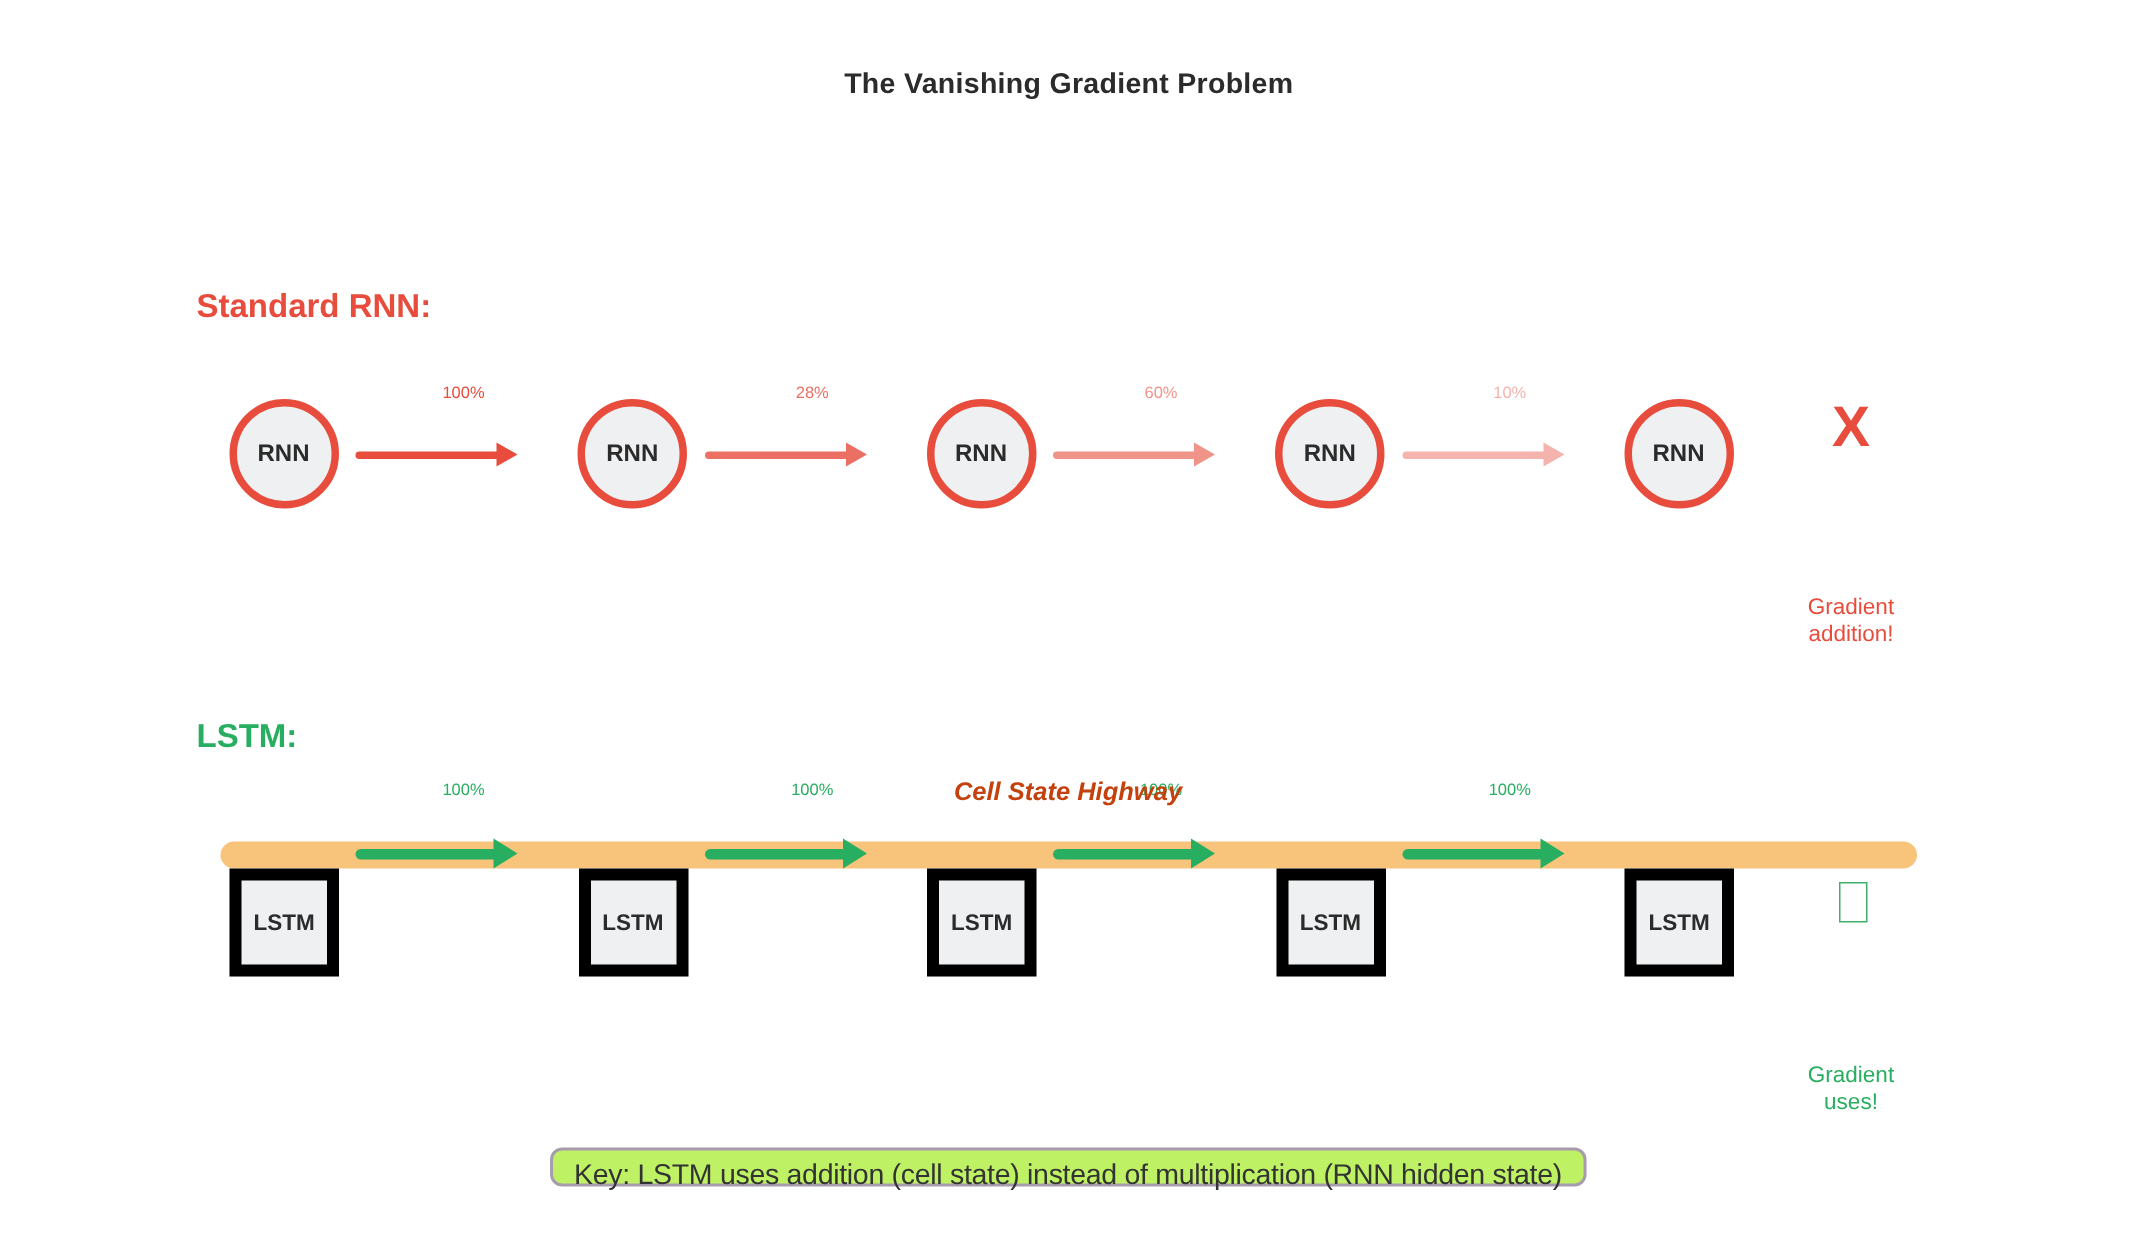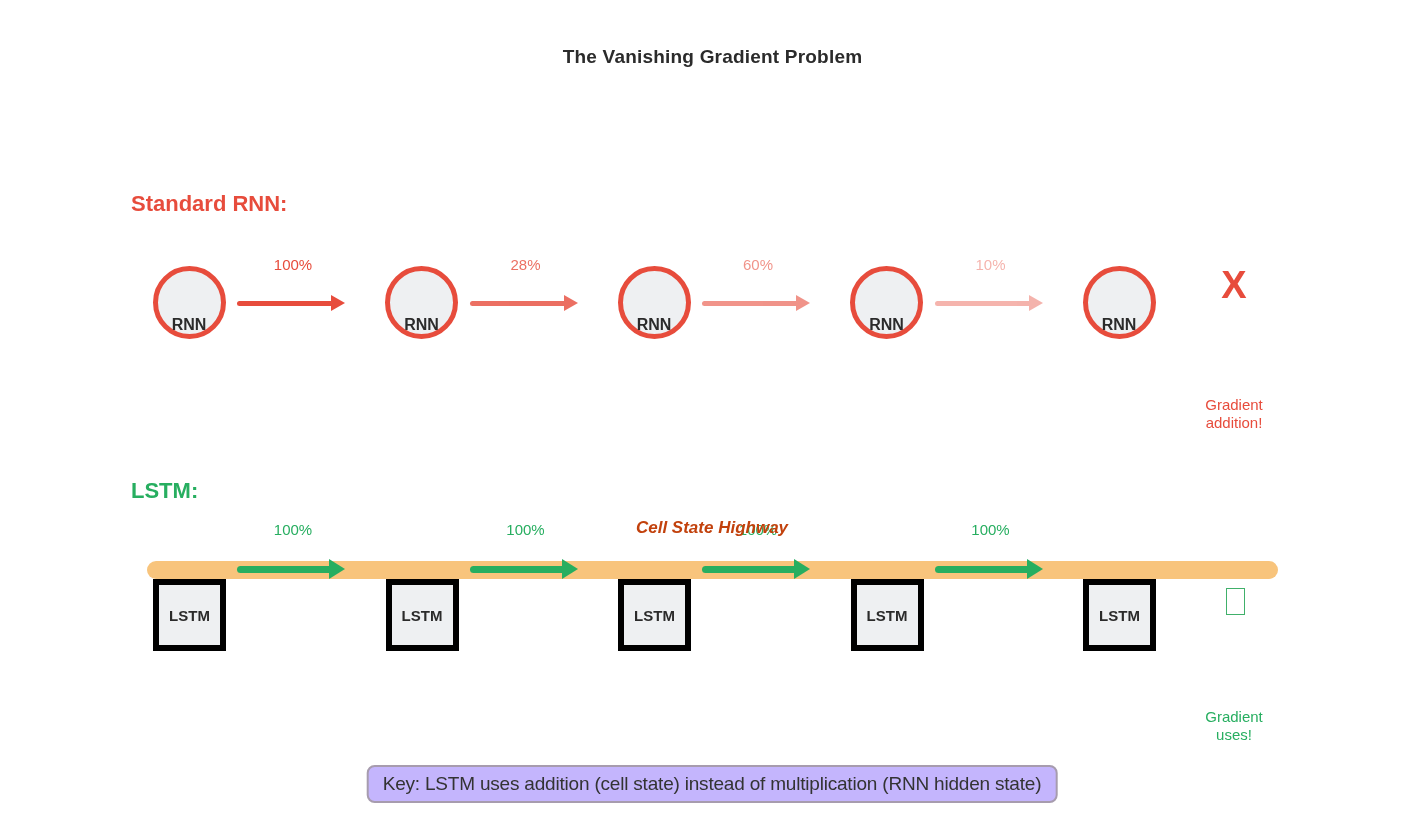--- a/index.html
+++ b/index.html
@@ -12,43 +12,43 @@
     font-size:19px;font-weight:bold;color:#2b2b2b;letter-spacing:0.2px;
   }
   .section-label{position:absolute;left:131px;font-size:22px;font-weight:bold;}
   .section-label.rnn{top:166px;color:#e74c3c;margin-top:25px;}
   .section-label.lstm{top:478px;color:#27ae60;}
 
   
   .rnn-node{
     position:absolute;top:266px;width:73px;height:73px;box-sizing:border-box;
     border:5px solid #e74c3c;border-radius:50%;background:#eef0f2;
-    display:flex;align-items:flex-end;justify-content:center;
+    display:flex;align-items:center;justify-content:center;
     font-size:16px;font-weight:bold;color:#2b2b2b;
   }
   
   .lstm-node{
     position:absolute;top:579px;width:73px;height:72px;box-sizing:border-box;
-    border:6px solid #000000;background:#eef0f2;
+    border:8px solid #000000;background:#eef0f2;
     display:flex;align-items:center;justify-content:center;
     font-size:15px;font-weight:bold;color:#2b2b2b;z-index:3;
   }
 
   
   .arrow{position:absolute;width:108px;}
   .arrow.red{height:16px;top:295px;}
   .arrow.red .shaft{position:absolute;left:0;right:11px;top:5.5px;height:5px;background:#e74c3c;border-radius:2.5px;}
   .arrow.red .head{position:absolute;right:0;top:0;width:0;height:0;
     border-left:14px solid #e74c3c;border-top:8px solid transparent;border-bottom:8px solid transparent;}
   .arrow.green{height:20px;top:559px;z-index:2;}
   .arrow.green .shaft{position:absolute;left:0;right:13px;top:6.5px;height:7px;background:#27ae60;border-radius:3.5px;}
   .arrow.green .head{position:absolute;right:0;top:0;width:0;height:0;
     border-left:16px solid #27ae60;border-top:10px solid transparent;border-bottom:10px solid transparent;}
 
-  .pct-label{position:absolute;transform:translateX(-50%);font-size:15px;white-space:nowrap;}
+  .pct-label{position:absolute;transform:translateX(-50%);font-size:11px;white-space:nowrap;margin-left:16px;}
   .pct-label.red{color:#e74c3c;top:256px;}
   .pct-label.green{color:#27ae60;top:521px;z-index:1;}
 
   .fail-x{position:absolute;left:1234px;top:266px;transform:translateX(-50%);
     font-size:38px;font-weight:bold;color:#e74c3c;line-height:1;}
   .caption{position:absolute;left:1234px;transform:translateX(-50%);
     font-size:15px;text-align:center;line-height:18px;white-space:nowrap;margin-top:44px;}
   .caption.red{color:#e74c3c;top:352px;}
   .caption.green{color:#27ae60;top:664px;}
 
@@ -56,22 +56,22 @@
   .highway-bar{position:absolute;left:147px;top:561px;width:1131px;height:18px;
     background:#f8c47c;border-radius:9px;z-index:1;}
   .highway-label{position:absolute;left:712px;top:518px;transform:translateX(-50%);
     font-size:17px;font-weight:bold;font-style:italic;color:#c2410c;white-space:nowrap;z-index:2;}
 
   .glyph-box{position:absolute;left:1226px;top:588px;width:19px;height:27px;
     border:1.5px solid #40b06a;box-sizing:border-box;background:transparent;}
 
   .key-note{
     position:absolute;left:712px;top:765px;transform:translateX(-50%);
-    background:#c4b5fd;border:2px solid #a79cae;border-radius:8px;
-    height:38px;line-height:34px;box-sizing:border-box;padding:0 14px;
+    background:#bef264;border:2px solid #a79cae;border-radius:8px;
+    height:26px;line-height:34px;box-sizing:border-box;padding:0 14px;
     font-size:19px;color:#333333;white-space:nowrap;letter-spacing:-0.2px;
   }
 </style>
 </head>
 <body>
 
 <div class="canvas">
 
   <div class="title">The Vanishing Gradient Problem</div>
 

